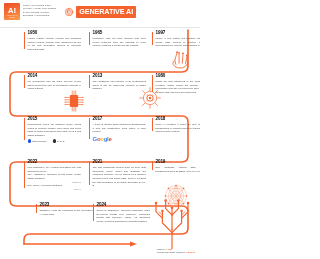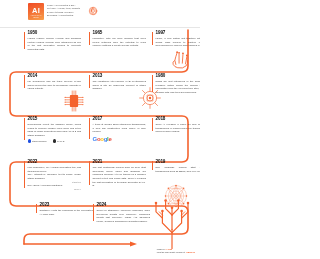--- a/index.html
+++ b/index.html
@@ -4,21 +4,21 @@
 <style>
   * { margin:0; padding:0; box-sizing:border-box; }
   html,body { width:200px; height:259px; }
   body {
     font-family:"Liberation Sans", sans-serif;
     background:#ffffff;
     color:#1a1a1a;
     overflow:hidden;
     position:relative;
   }
-  .page { position:relative; width:200px; height:259px; background:#fff;padding-left:24px; }
+  .page { position:relative; width:200px; height:259px; background:#fff; }
 
   
   .header { position:relative; height:27px; padding:3px 4px 0 4px; display:flex; align-items:flex-start; }
   .logo-block {
     width:16px; height:17px; flex:none;
     background:linear-gradient(160deg,#f04a23 0%,#f47b3a 60%,#f9a04a 100%);
     border-radius:1px; position:relative;
     display:flex; align-items:center; justify-content:center;
   }
   .logo-block .lg-txt {
@@ -118,20 +118,21 @@
     </div>
 
     <div class="title-wrap">
       <svg class="oai-mark" viewBox="0 0 24 24">
         <g fill="none" stroke="#f4632e" stroke-width="1.5" stroke-linecap="round">
           <circle cx="12" cy="12" r="9"></circle>
           <path d="M12 3 Q5 9 7 15 Q9 21 15 19 Q21 17 19 11 Q17 5 11 6 Q6 7 8 12"></path>
           <path d="M12 12 m-3.5 0 a3.5 3.5 0 1 0 7 0 a3.5 3.5 0 1 0 -7 0"></path>
         </g>
       </svg>
+      <span class="title-badge">GENERATIVE AI</span>
     </div>
   </div>
   <div class="hdr-rule"></div>
 
   <svg class="path-svg" viewBox="0 0 200 259">
     <g fill="none" stroke="#f4632e" stroke-width="1.6" stroke-linecap="round" stroke-linejoin="round">
 
       <path d="M188 30 L188 66 Q188 72 182 72 L16 72 Q10 72 10 78 L10 110 Q10 116 16 116 L182 116 Q188 116 188 122 L188 156 Q188 162 182 162 L16 162 Q10 162 10 168 L10 200 Q10 206 16 206 L182 206 Q188 206 188 212 L188 228 Q188 234 182 234 L30 234 Q24 234 24 240 L24 244"></path>
       <path d="M24 244 L130 244"></path>
     </g>

